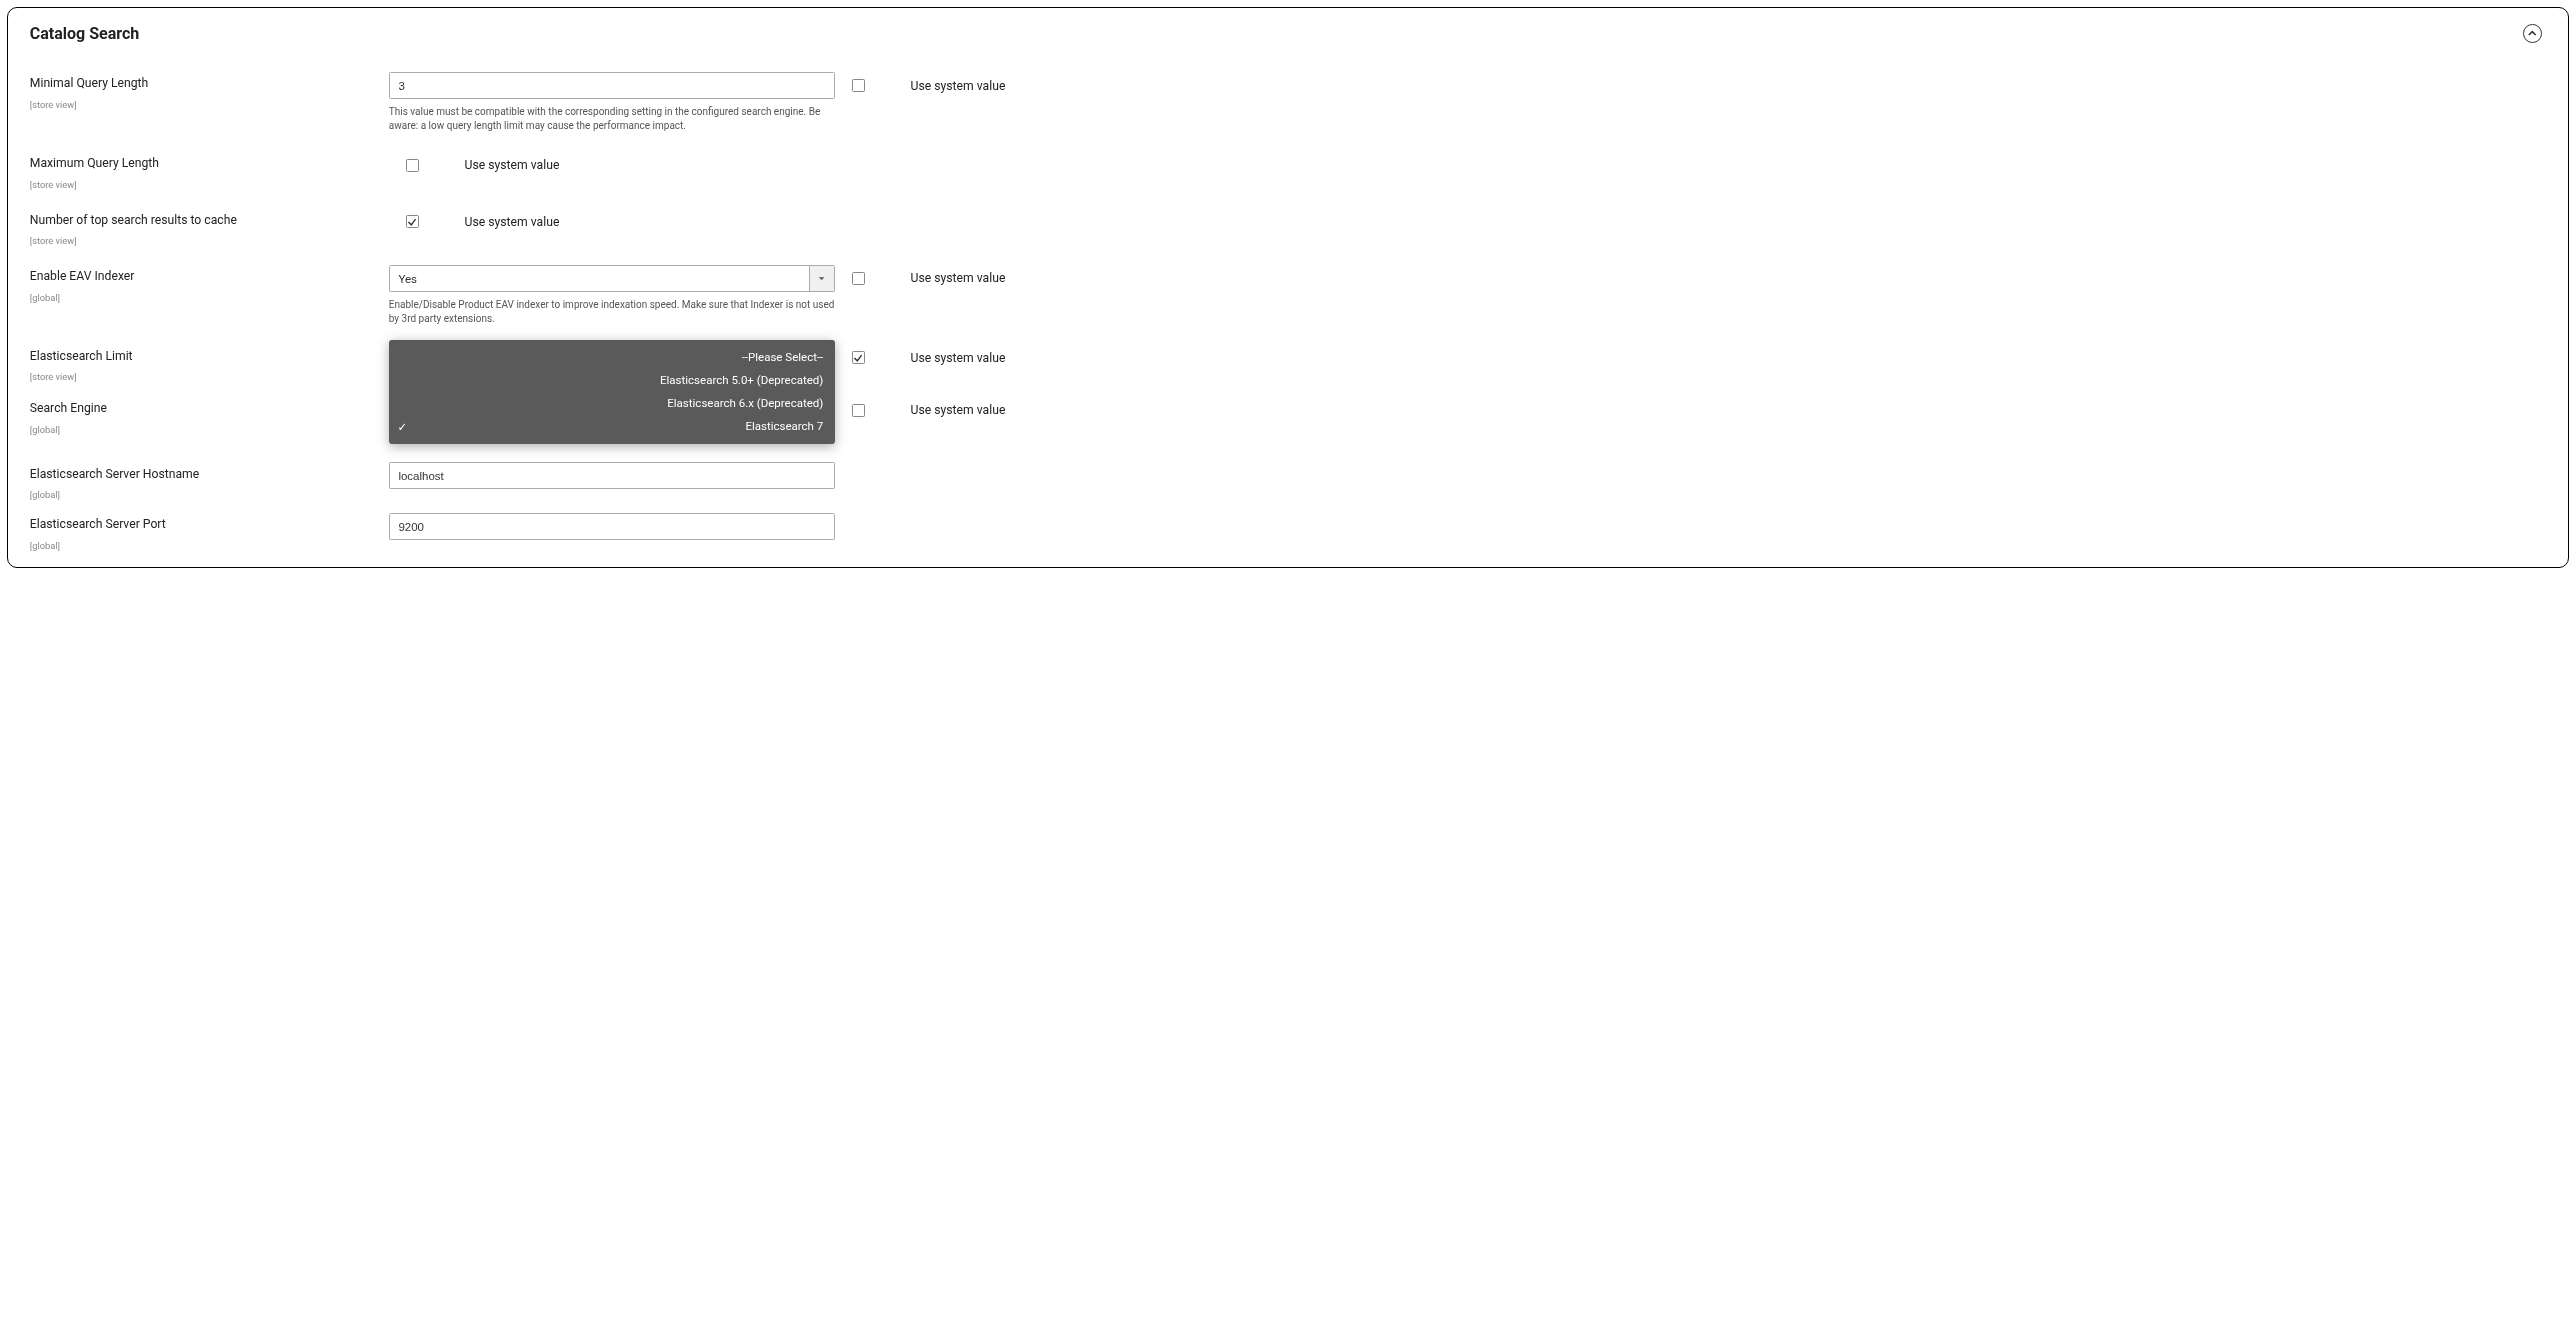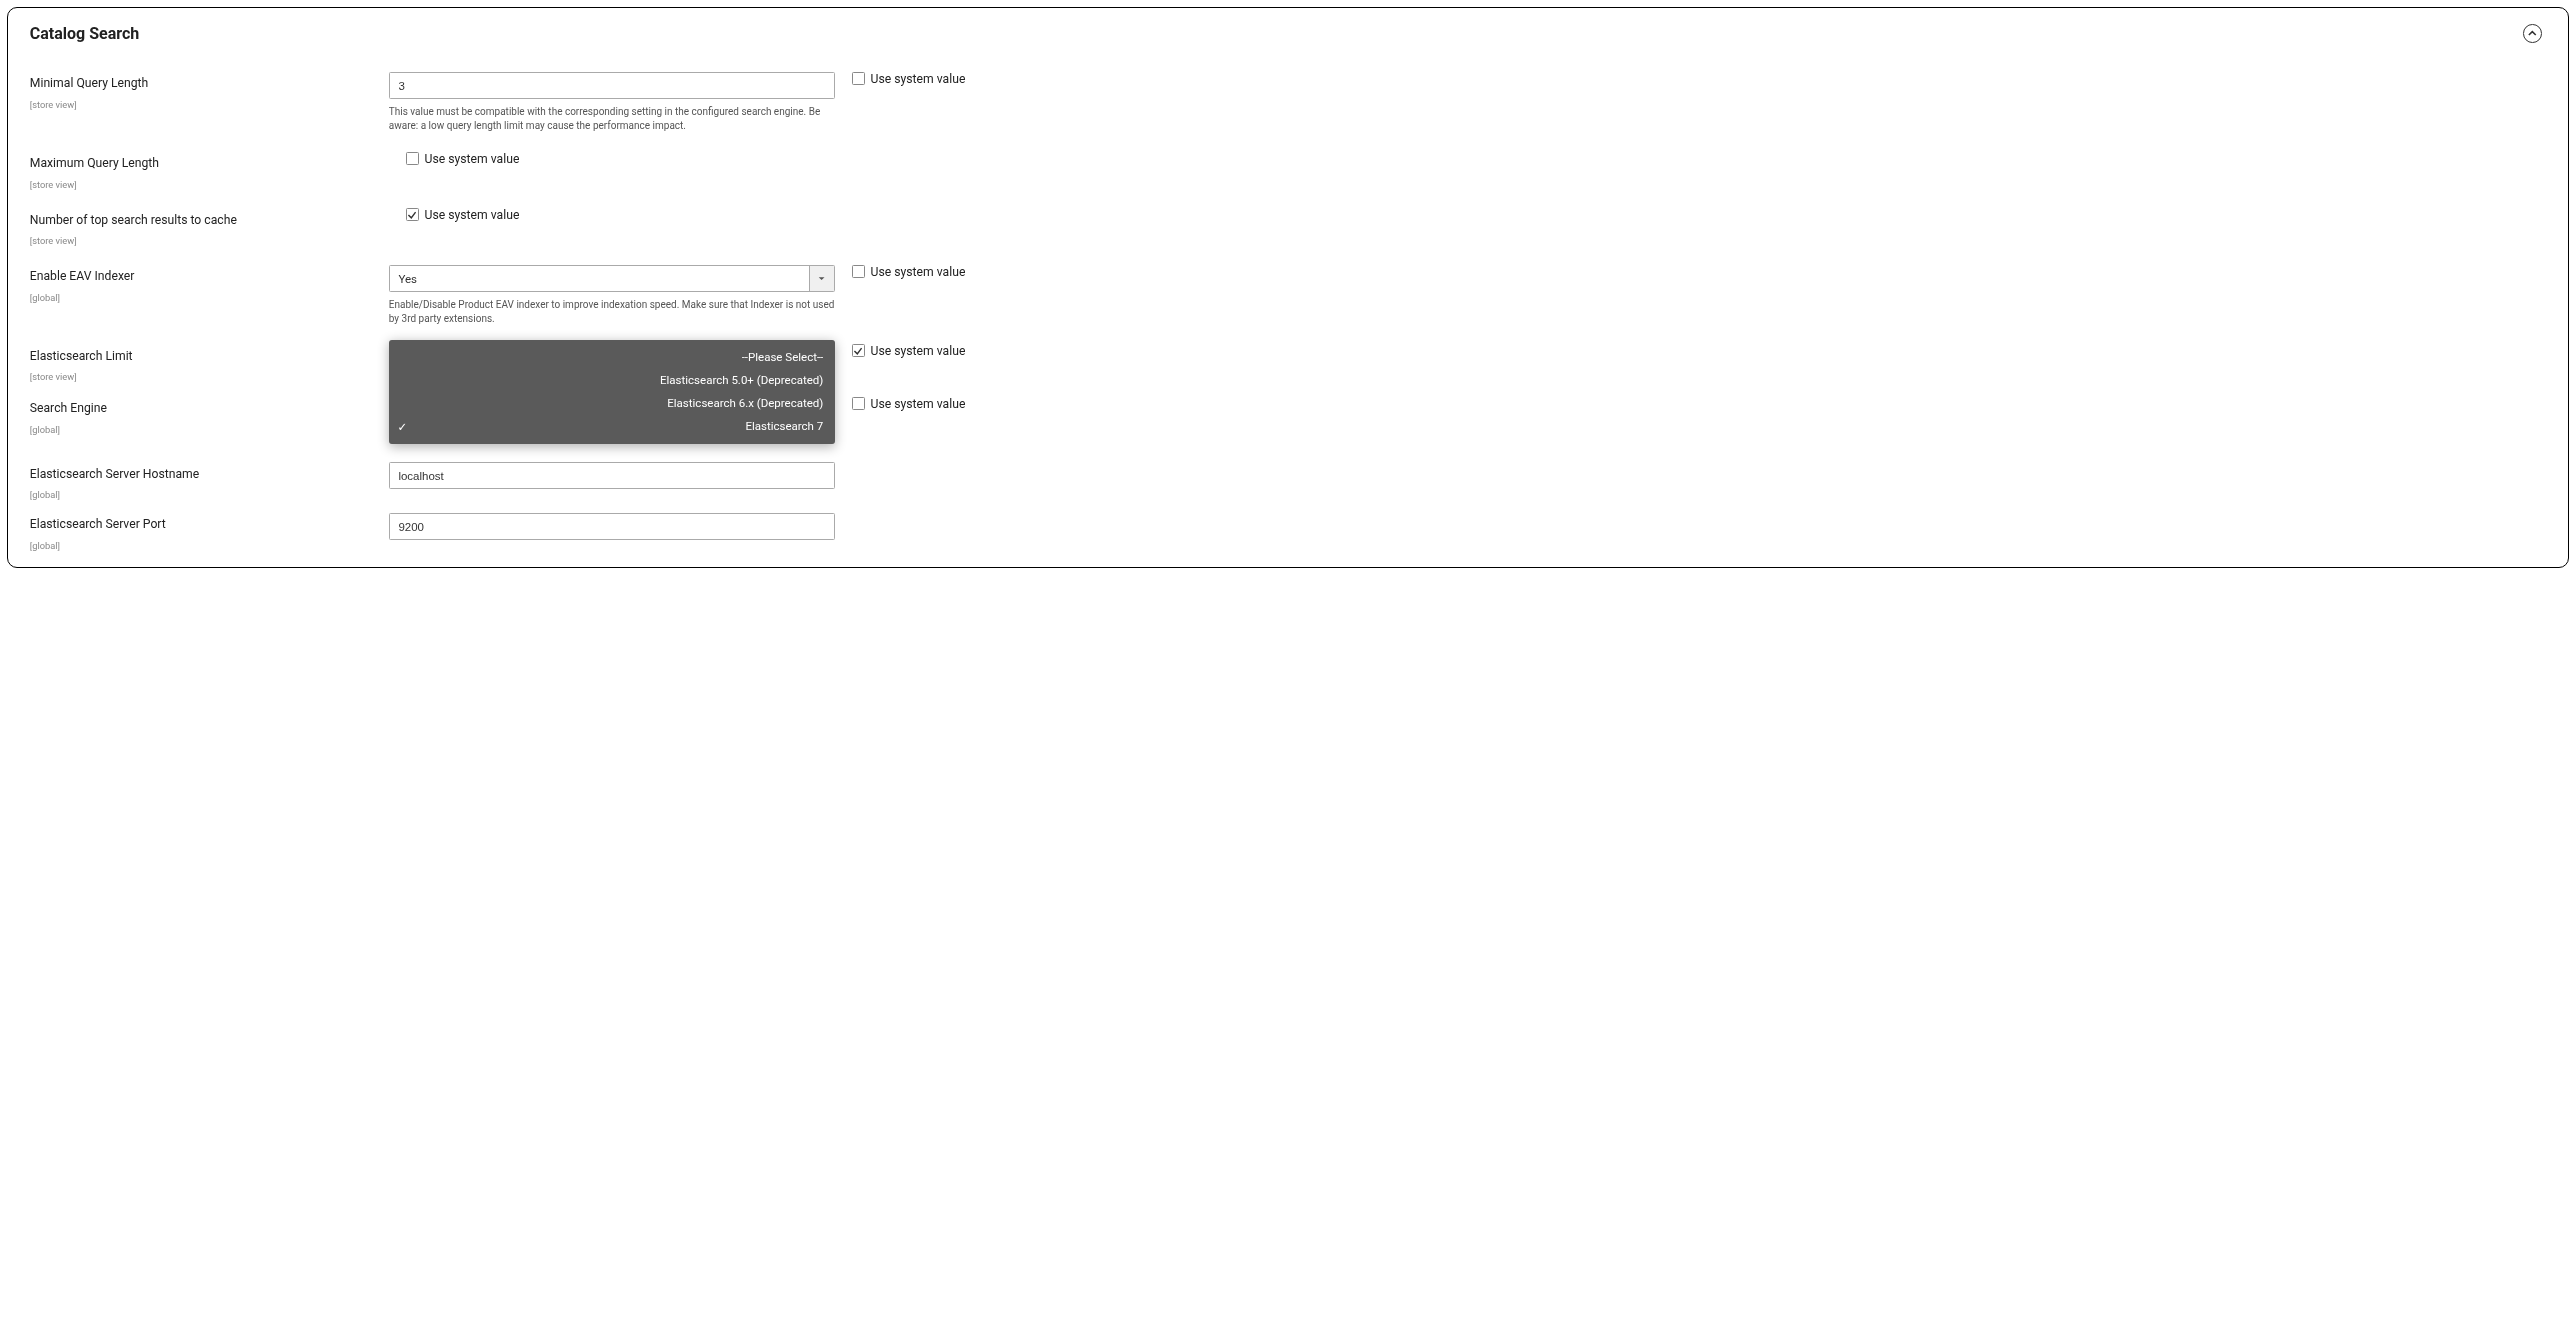--- a/index.html
+++ b/index.html
@@ -122,22 +122,23 @@
     }
     .help-text {
       font-size: 10px;
       color: #555;
       margin-top: 5.8px;
       line-height: 1.4;
     }
     .system-col {
       padding-left: 17px;
       display: flex;
-      align-items: flex-start;
+      align-items: center;
       height: 27px;
+      gap: 40px;
     }
     .checkbox {
       width: 13px;
       height: 13px;
       border: 0.7px solid #888;
       border-radius: 1.4px;
       margin-right: 5.8px;
       display: flex;
       align-items: center;
       justify-content: center;

